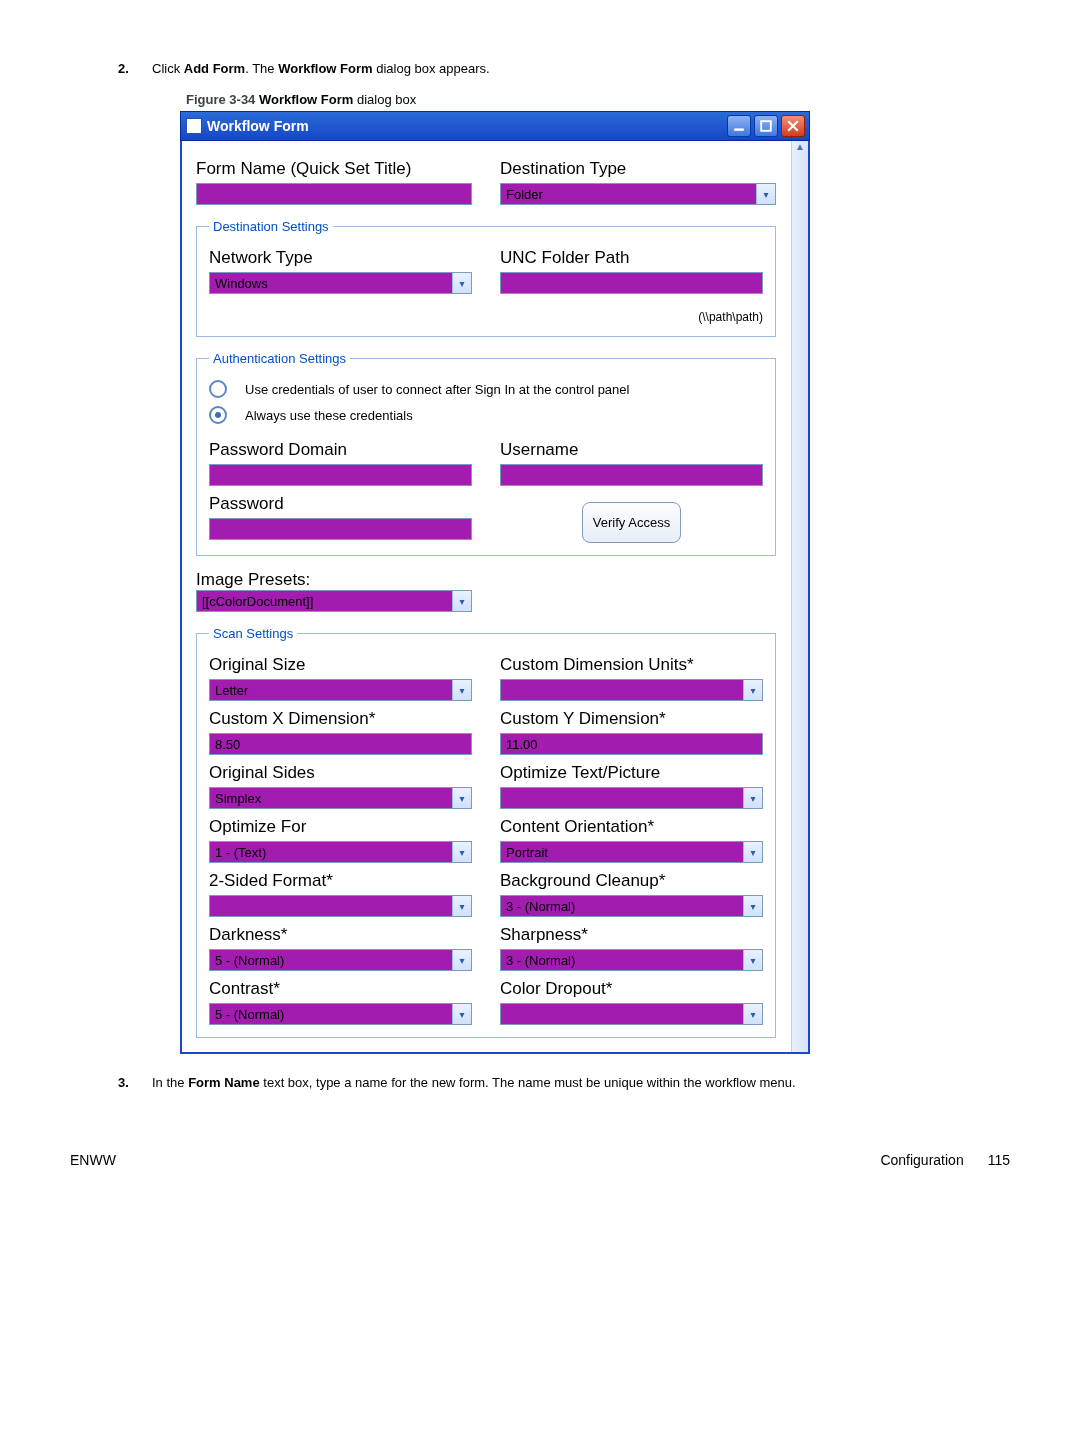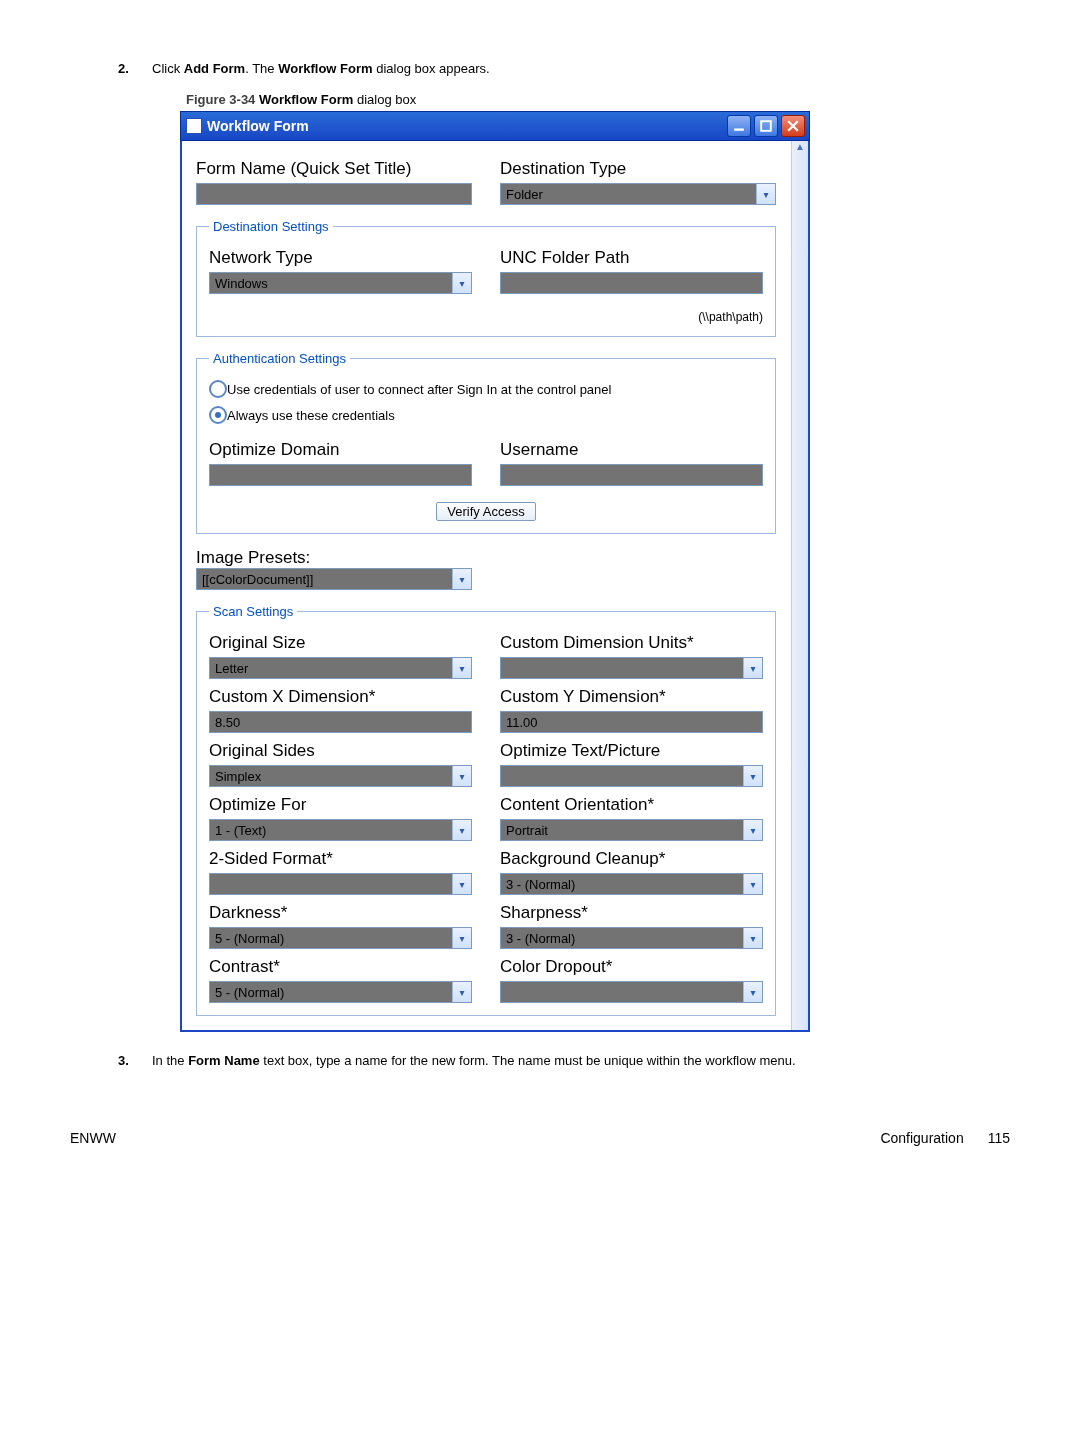--- a/index.html
+++ b/index.html
@@ -44,44 +44,44 @@
   }
   .sbar { position: absolute; right: 0; top: 0; bottom: 0; width: 16px;
     background: linear-gradient(to right,#eaf0fb,#d8e3f7);
     border-left: 1px solid #bcd0ee;}
   .sbar .sarr { color:#4a73c7; font-size:10px; text-align:center; }
   .content { margin-right: 18px; }
   .two-col { display:flex; gap:28px; }
   .col { flex:1; display:flex; flex-direction:column; gap:4px; }
   .lbl { font-size:17px; margin-top:8px; }
   input.txt, .combo, .combo-static {
-    width: 100%; height: 22px; border:1px solid #7d9bbd; background:#737373;
+    width: 100%; height: 22px; border:1px solid #7d9bbd; background:#a21caf;
     font: inherit; padding: 1px 5px; box-sizing: border-box;
   }
   .err { border-color:#d62828; }
   .combo, .combo-static { display:flex; align-items:center; padding:0; }
   .combo .cval, .combo-static .cval { flex:1; padding:0 5px; }
   .combo .carrow, .combo-static .carrow {
     width:18px; height:100%; background: linear-gradient(#e9f1ff,#cfe1fb);
     border-left:1px solid #9fb9df; display:flex; align-items:center; justify-content:center;
     color:#2b5cae; font-size:10px;
   }
   fieldset.group {
     border:1px solid #9fb9df; border-radius:0; margin:14px 0 0 0; padding:6px 12px 12px 12px;
   }
   fieldset.group legend { color:#0050c8; padding:0 4px; font-size:13px; }
-  .radio-row { display:flex; align-items:center; gap:0; margin:8px 0; }
+  .radio-row { display:flex; align-items:center; gap:18px; margin:8px 0; }
   .radio {
     width:14px; height:14px; border:2px solid #5a86c7; border-radius:50%;
     display:flex; align-items:center; justify-content:center;
   }
   .radio.sel::after { content:""; width:6px; height:6px; border-radius:50%; background:#3b6fbc; }
   .btn {
-    display:inline-block; padding:1px 10px; border:1px solid #7f9cbe;
-    background:linear-gradient(#fdfdfd,#e6eef9); border-radius:2px;
+    display:inline-block; padding:12px 10px; border:1px solid #7f9cbe;
+    background:linear-gradient(#fdfdfd,#e6eef9); border-radius:8px;
   }
   .btn-row { display:flex; justify-content:center; margin-top:16px; }
   .hint { font-size:12px; margin-top:12px;text-align:right; }
   .footer {
     margin-top: 60px; display:flex; justify-content:space-between; align-items:baseline;
     font-size:14px;
     gap:47px;
   }
   .footer .right { display:flex; gap:24px; align-items:flex-end; }
 </style>
@@ -166,29 +166,33 @@
         <div class="radio-row">
           <span class="radio"></span>
           <span>Use credentials of user to connect after Sign In at the control panel</span>
         </div>
         <div class="radio-row">
           <span class="radio sel"></span>
           <span>Always use these credentials</span>
         </div>
         <div class="two-col">
           <div class="col">
-            <div class="lbl">Optimize Domain</div>
+            <div class="lbl">Password Domain</div>
             <input class="txt" style="">
           </div>
           <div class="col">
             <div class="lbl">Username</div>
             <input class="txt err" style="">
           </div>
         </div>
         <div class="two-col">
+          <div class="col">
+            <div class="lbl">Password</div>
+            <input class="txt" type="password" style="">
+          </div>
           <div class="col">
             <div class="btn-row">
               <span class="btn">Verify Access</span>
             </div>
           </div>
         </div>
       </fieldset>
 
       <div style="margin-top:14px;">
         <div class="lbl">Image Presets:</div>

